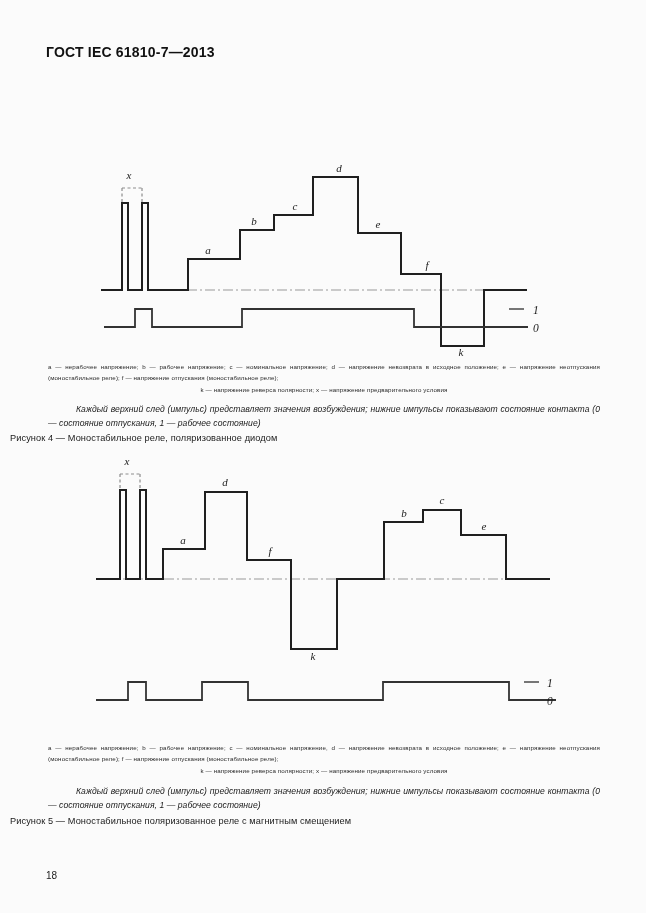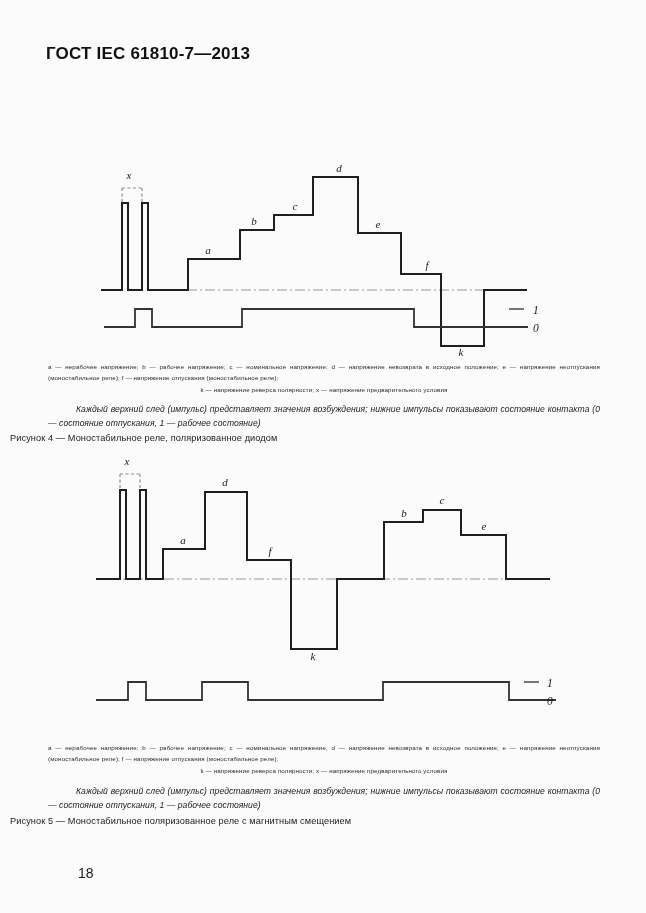--- a/index.html
+++ b/index.html
@@ -17,21 +17,21 @@
   }
   .page {
     position: absolute;
     inset: 0;
     background: #fbfbfb;
   }
   .header {
     position: absolute;
     top: 44px;
     left: 46px;
-    font-size: 17px;
+    font-size: 14px;
     font-weight: bold;
     letter-spacing: 0.2px;
     color: #111;
   }
   .figure-block {
     position: absolute;
     left: 0;
     width: 646px;
   }
   .fig1 { top: 78px; }
@@ -70,23 +70,22 @@
     text-align: left;
     font-size: 9.2px;
     color: #1a1a1a;
     letter-spacing: 0.1px;
   }
 
   .page-number {
     position: absolute;
     left: 46px;
     bottom: 32px;
-    font-size: 14px;
-    color: #1a1a1a;
-    margin-left: 32px;
+    font-size: 10px;
+    color: #1a1a1a;
   }
 
   .lbl {
     font-family: "Liberation Serif", serif;
     font-style: italic;
     font-size: 11px;
     fill: #1a1a1a;
   }
   .lbl-digit {
     font-family: "Liberation Serif", serif;

